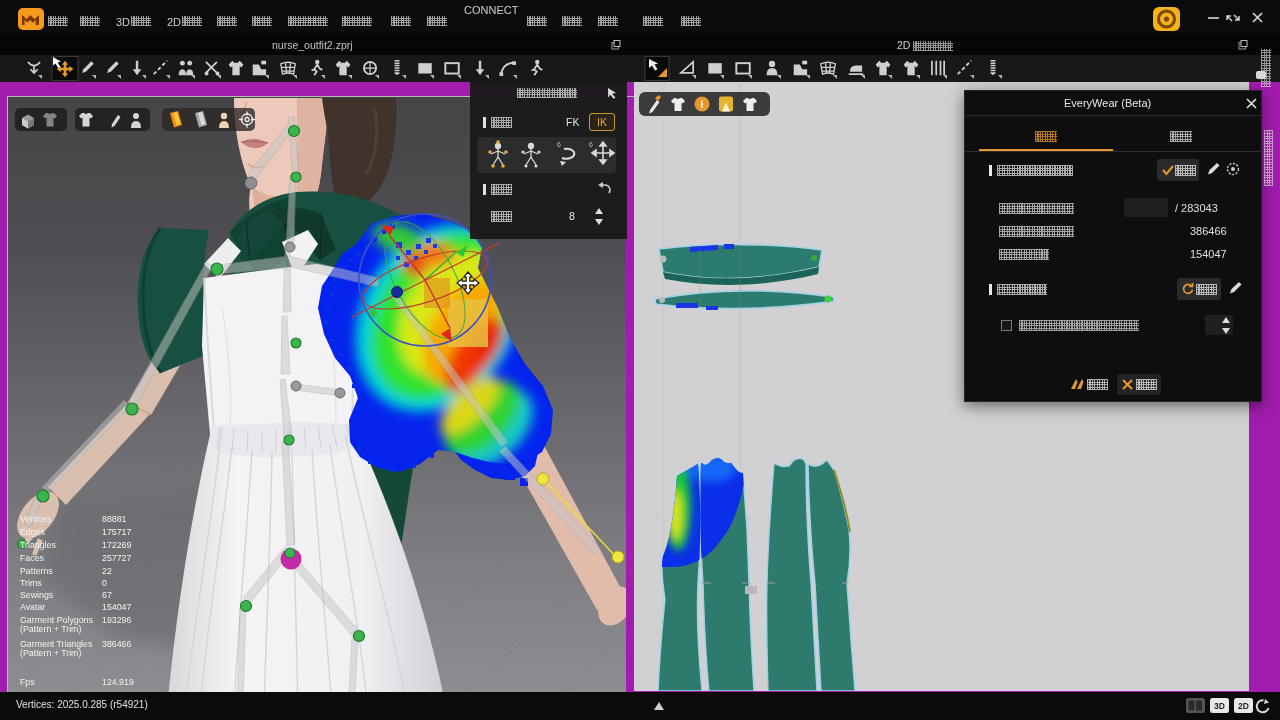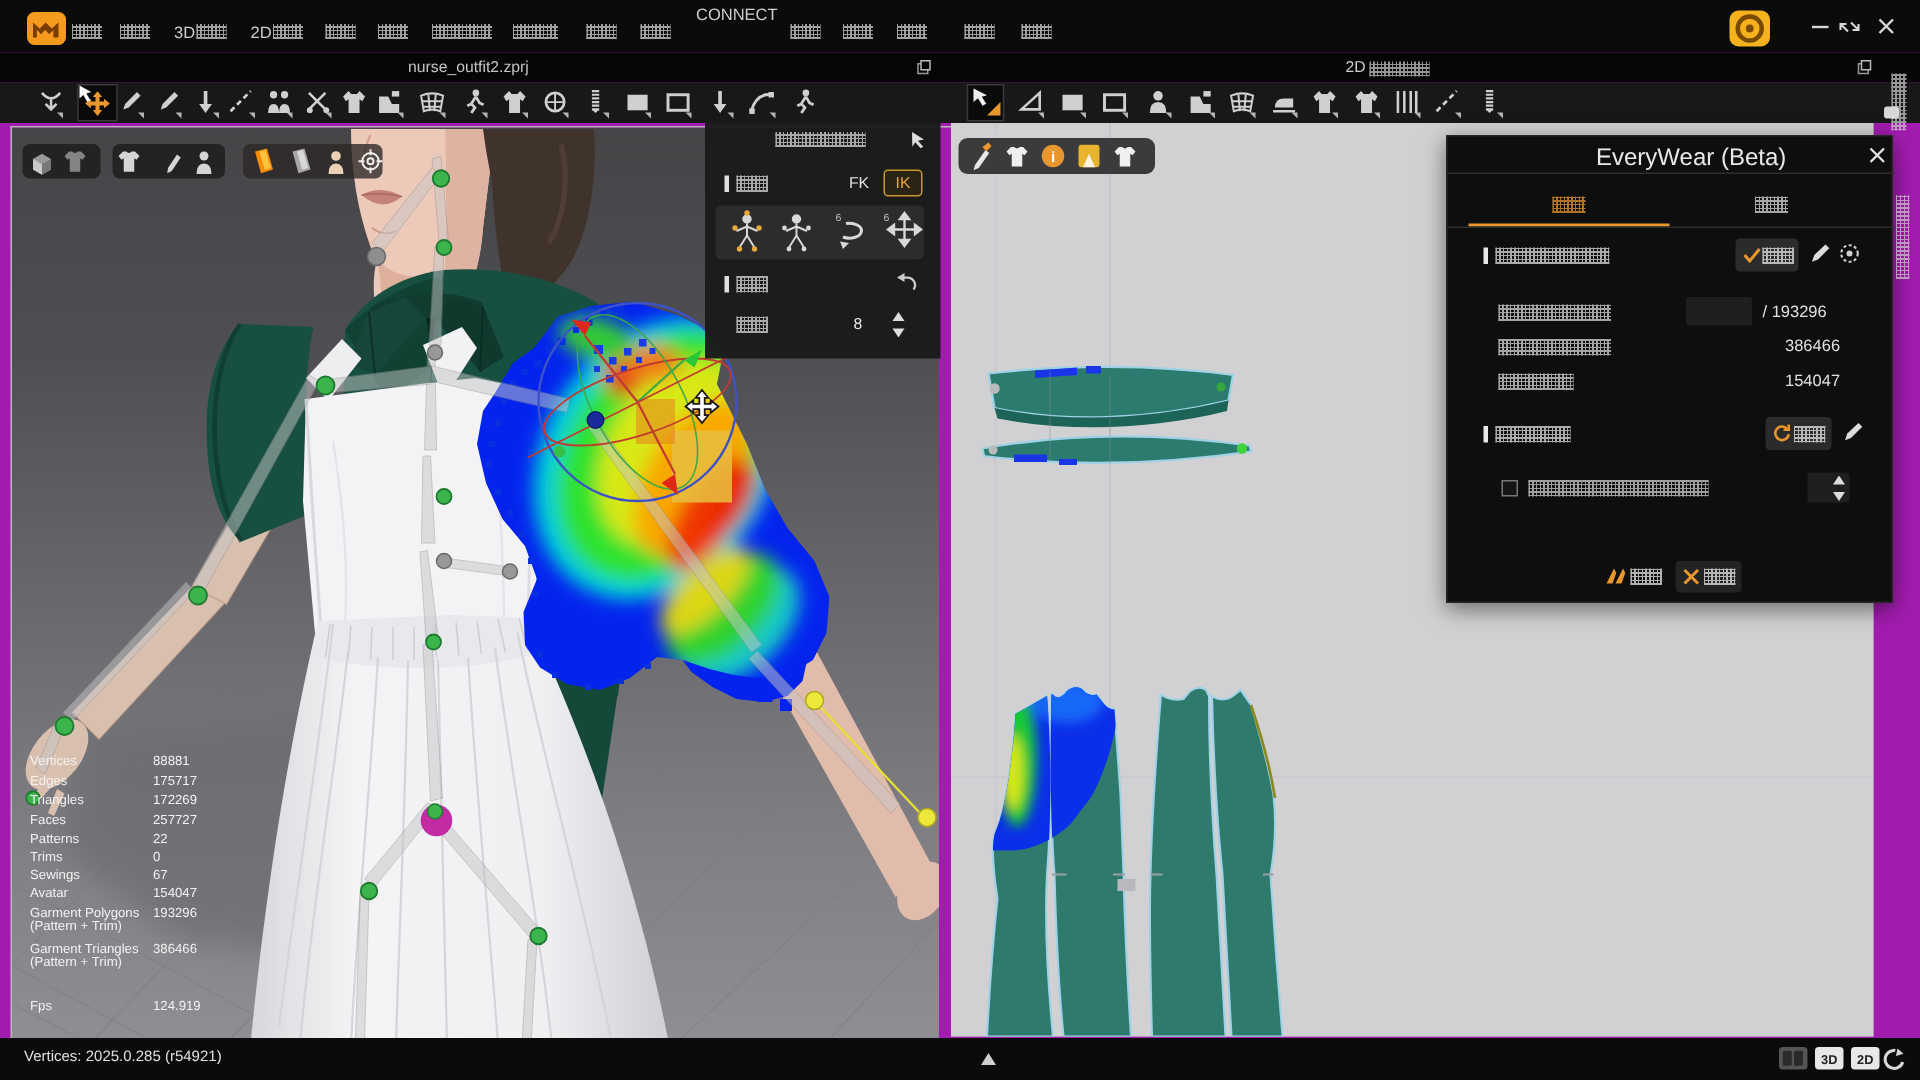--- a/index.html
+++ b/index.html
@@ -209,21 +209,21 @@
 <use href="#i-shirt" transform="translate(902.5,4.5) scale(1.22)"></use>
       <use href="#drop" x="916" y="20"></use>
 <use href="#i-pleat" transform="translate(929.5,4.5) scale(1.22)"></use>
       <use href="#drop" x="943" y="20"></use>
 <use href="#i-dash" transform="translate(956.5,4.5) scale(1.22)"></use>
       <use href="#drop" x="970" y="20"></use>
 <use href="#i-zip" transform="translate(984.5,4.5) scale(1.22)"></use>
       <use href="#drop" x="998" y="20"></use>
 </svg>
 
-<div class="abs" id="vp" style="left:7px;top:84px;width:663px;height:612px;border:1px solid #b8b8b8;border-right:1px solid #555">
+<div class="abs" id="vp" style="left:7px;top:96px;width:663px;height:612px;border:1px solid #b8b8b8;border-right:1px solid #555">
 <svg width="618" height="610" viewBox="8 81 618 610" font-family="Liberation Sans">
 <defs>
  <linearGradient id="vbg" x1="0" y1="81" x2="0" y2="691" gradientUnits="userSpaceOnUse">
   <stop offset="0" stop-color="#454548"></stop>
             <stop offset=".25" stop-color="#4f4f53"></stop>
             <stop offset=".5" stop-color="#67676b"></stop>
             <stop offset=".78" stop-color="#808084"></stop>
             <stop offset="1" stop-color="#8f8f93"></stop>
  </linearGradient>
  <linearGradient id="skirtg" x1="0" y1="0" x2="1" y2="0">
@@ -569,21 +569,21 @@
  <circle cx="702" cy="104" r="7.5" fill="#e8962e"></circle>
           <text x="702" y="108" font-size="10" font-weight="bold" fill="#fff" text-anchor="middle" font-family="Liberation Sans">i</text>
  <rect x="719" y="96.5" width="14" height="15" rx="2" fill="#e8b42e"></rect>
           <path d="M722,111.5 l4,-9 4,9 Z" fill="#fff" opacity=".85"></path>
  <path d="M746,98 l-3,3 2,2.5 1.5,-1 v8.5 h7 v-8.5 l1.5,1 2,-2.5 -3,-3 h-2.2 a2.2,2.2 0 0 1 -3.6,0 Z" fill="#efefef"></path>
 </g>
 </svg>
 </div>
 
 <div class="abs" id="ew" style="left:964px;top:90px;width:298px;height:312px;background:#0e0e0e;border:1px solid #262626;box-shadow:0 4px 14px rgba(0,0,0,.5)">
- <span class="t" style="left:99px;top:6px;font-size:16px;color:#e8e8e8">EveryWear (Beta)</span>
+ <span class="t" style="left:99px;top:6px;font-size:11px;color:#e8e8e8">EveryWear (Beta)</span>
  <svg class="abs" style="left:281px;top:7px" width="11" height="11">
         <path d="M1 1 L10 10 M10 1 L1 10" stroke="#e0e0e0" stroke-width="1.6"></path>
       </svg>
  <div class="abs" style="left:0;top:24px;width:298px;height:1px;background:#2c2c2c"></div>
  <div class="zh" style="left:70px;top:40px;width:22px;height:11px;color:#e8962e"></div>
  <div class="zh" style="left:205px;top:40px;width:22px;height:11px;color:#dadada"></div>
  <div class="abs" style="left:14px;top:58px;width:134px;height:2px;background:#e8962e"></div>
  <div class="abs" style="left:0;top:60px;width:298px;height:1px;background:#2e2e2e"></div>
  <div class="abs" style="left:24px;top:74px;width:3px;height:11px;background:#e8e8e8"></div>
  <div class="zh" style="left:32px;top:74px;width:76px;height:11px;color:#e0e0e0"></div>
@@ -594,21 +594,21 @@
  <div class="zh" style="left:210px;top:74px;width:21px;height:11px;color:#e8e8e8"></div>
  <svg class="abs" style="left:240px;top:70px" width="16" height="16">
         <path d="M12 2 l2.5 2.5 L7 12 l-4 1.5 L4.5 9 Z" fill="#dcdcdc"></path>
       </svg>
  <svg class="abs" style="left:260px;top:70px" width="16" height="16">
         <circle cx="8" cy="8" r="5.5" fill="none" stroke="#cfcfcf" stroke-width="1.4" stroke-dasharray="2 1.6"></circle>
         <circle cx="8" cy="8" r="2" fill="#cfcfcf"></circle>
       </svg>
  <div class="zh" style="left:34px;top:112px;width:75px;height:11px;color:#d8d8d8"></div>
  <div class="abs" style="left:159px;top:107px;width:44px;height:19px;background:#1f1f1f;border-radius:2px"></div>
- <span class="t" style="left:210px;top:111px;color:#e0e0e0">/  193296</span>
+ <span class="t" style="left:210px;top:111px;color:#e0e0e0">/  283043</span>
  <div class="zh" style="left:34px;top:135px;width:75px;height:11px;color:#d8d8d8"></div>
  <span class="t" style="left:225px;top:134px;color:#e0e0e0">386466</span>
  <div class="zh" style="left:34px;top:158px;width:50px;height:11px;color:#d8d8d8"></div>
  <span class="t" style="left:225px;top:157px;color:#e0e0e0">154047</span>
  <div class="abs" style="left:24px;top:193px;width:3px;height:11px;background:#e8e8e8"></div>
  <div class="zh" style="left:32px;top:193px;width:50px;height:11px;color:#e0e0e0"></div>
  <div class="abs" style="left:212px;top:187px;width:44px;height:22px;background:#2b2b2b;border-radius:3px"></div>
  <svg class="abs" style="left:216px;top:191px" width="13" height="13">
         <path d="M10.5 4 a4.5 4.5 0 1 0 1 3.5" stroke="#e8962e" stroke-width="1.7" fill="none"></path>
         <path d="M11.5 1 v3.5 h-3.5" stroke="#e8962e" stroke-width="1.7" fill="none"></path>

